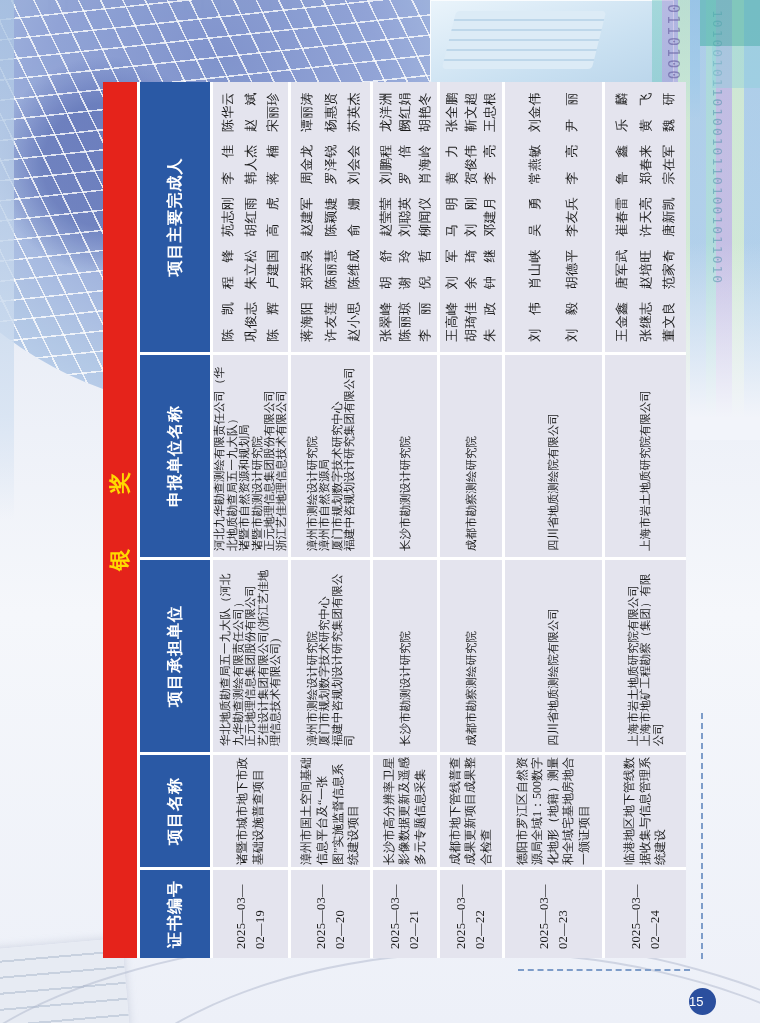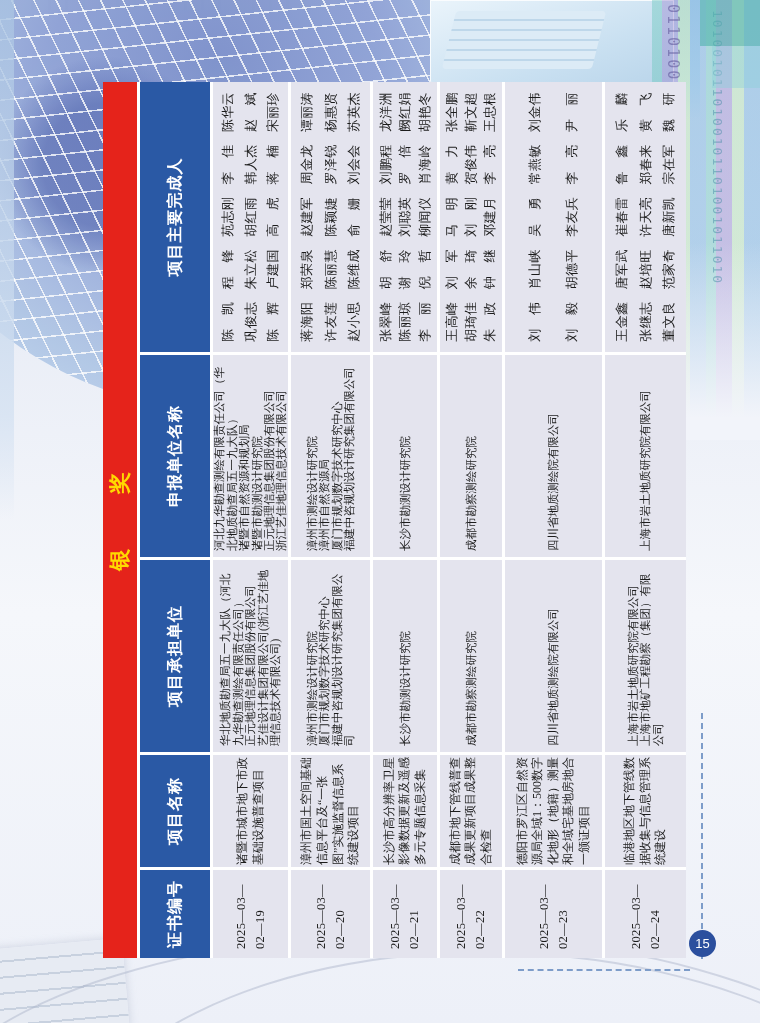--- a/index.html
+++ b/index.html
@@ -44,22 +44,22 @@
        transform:rotate(-5deg);box-shadow:0 0 10px rgba(150,160,185,.4);}
   .lstrip{position:absolute;left:0;top:0;width:14px;height:520px;opacity:.8;
        background:linear-gradient(180deg,#a9c3e2,#d5e2f2 80%,rgba(213,226,242,0));}
   .arc{position:absolute;border:2px solid;border-color:rgba(168,178,200,.45) transparent transparent transparent;border-radius:50%;}
   .arc1{left:-90px;top:933px;width:1010px;height:420px;}
   .arc2{left:50px;top:952px;width:920px;height:520px;transform:rotate(3deg);}
 
   
   .vdash{position:absolute;left:701px;top:713px;height:246px;width:0;border-left:2px dashed #7d9cc9;}
   .hdash{position:absolute;left:518px;top:969px;width:172px;height:0;border-top:2px dashed #7d9cc9;}
-  .pagenum{position:absolute;left:689px;top:930px;width:27px;height:27px;border-radius:50%;
-       background:#2b4f9e;color:#fff;display:flex;align-items:center;justify-content:center;
+  .pagenum{position:absolute;left:689px;top:988px;width:27px;height:27px;border-radius:50%;
+       background:#2b4f9e;color:#fff;display:flex;align-items:center;
        font-family:"Liberation Sans",sans-serif;font-size:13px;z-index:9;}
 
   
   .rot-wrap{position:absolute;left:103px;top:958px;width:876px;transform-origin:0 0;
        transform:rotate(-90deg);display:flex;flex-direction:column;gap:3px;background:#fff;z-index:5;}
   .banner{height:34px;background:#e5231b;display:flex;align-items:center;justify-content:center;}
   .banner span{color:#ffd900;font-size:22px;font-weight:bold;word-spacing:2em;letter-spacing:.12em;}
   .hrow{height:70px;display:flex;gap:3px;}
   .hcell{background:#2a59a5;color:#fff;display:flex;align-items:center;justify-content:center;
        font-weight:bold;font-size:16px;letter-spacing:1px;}

